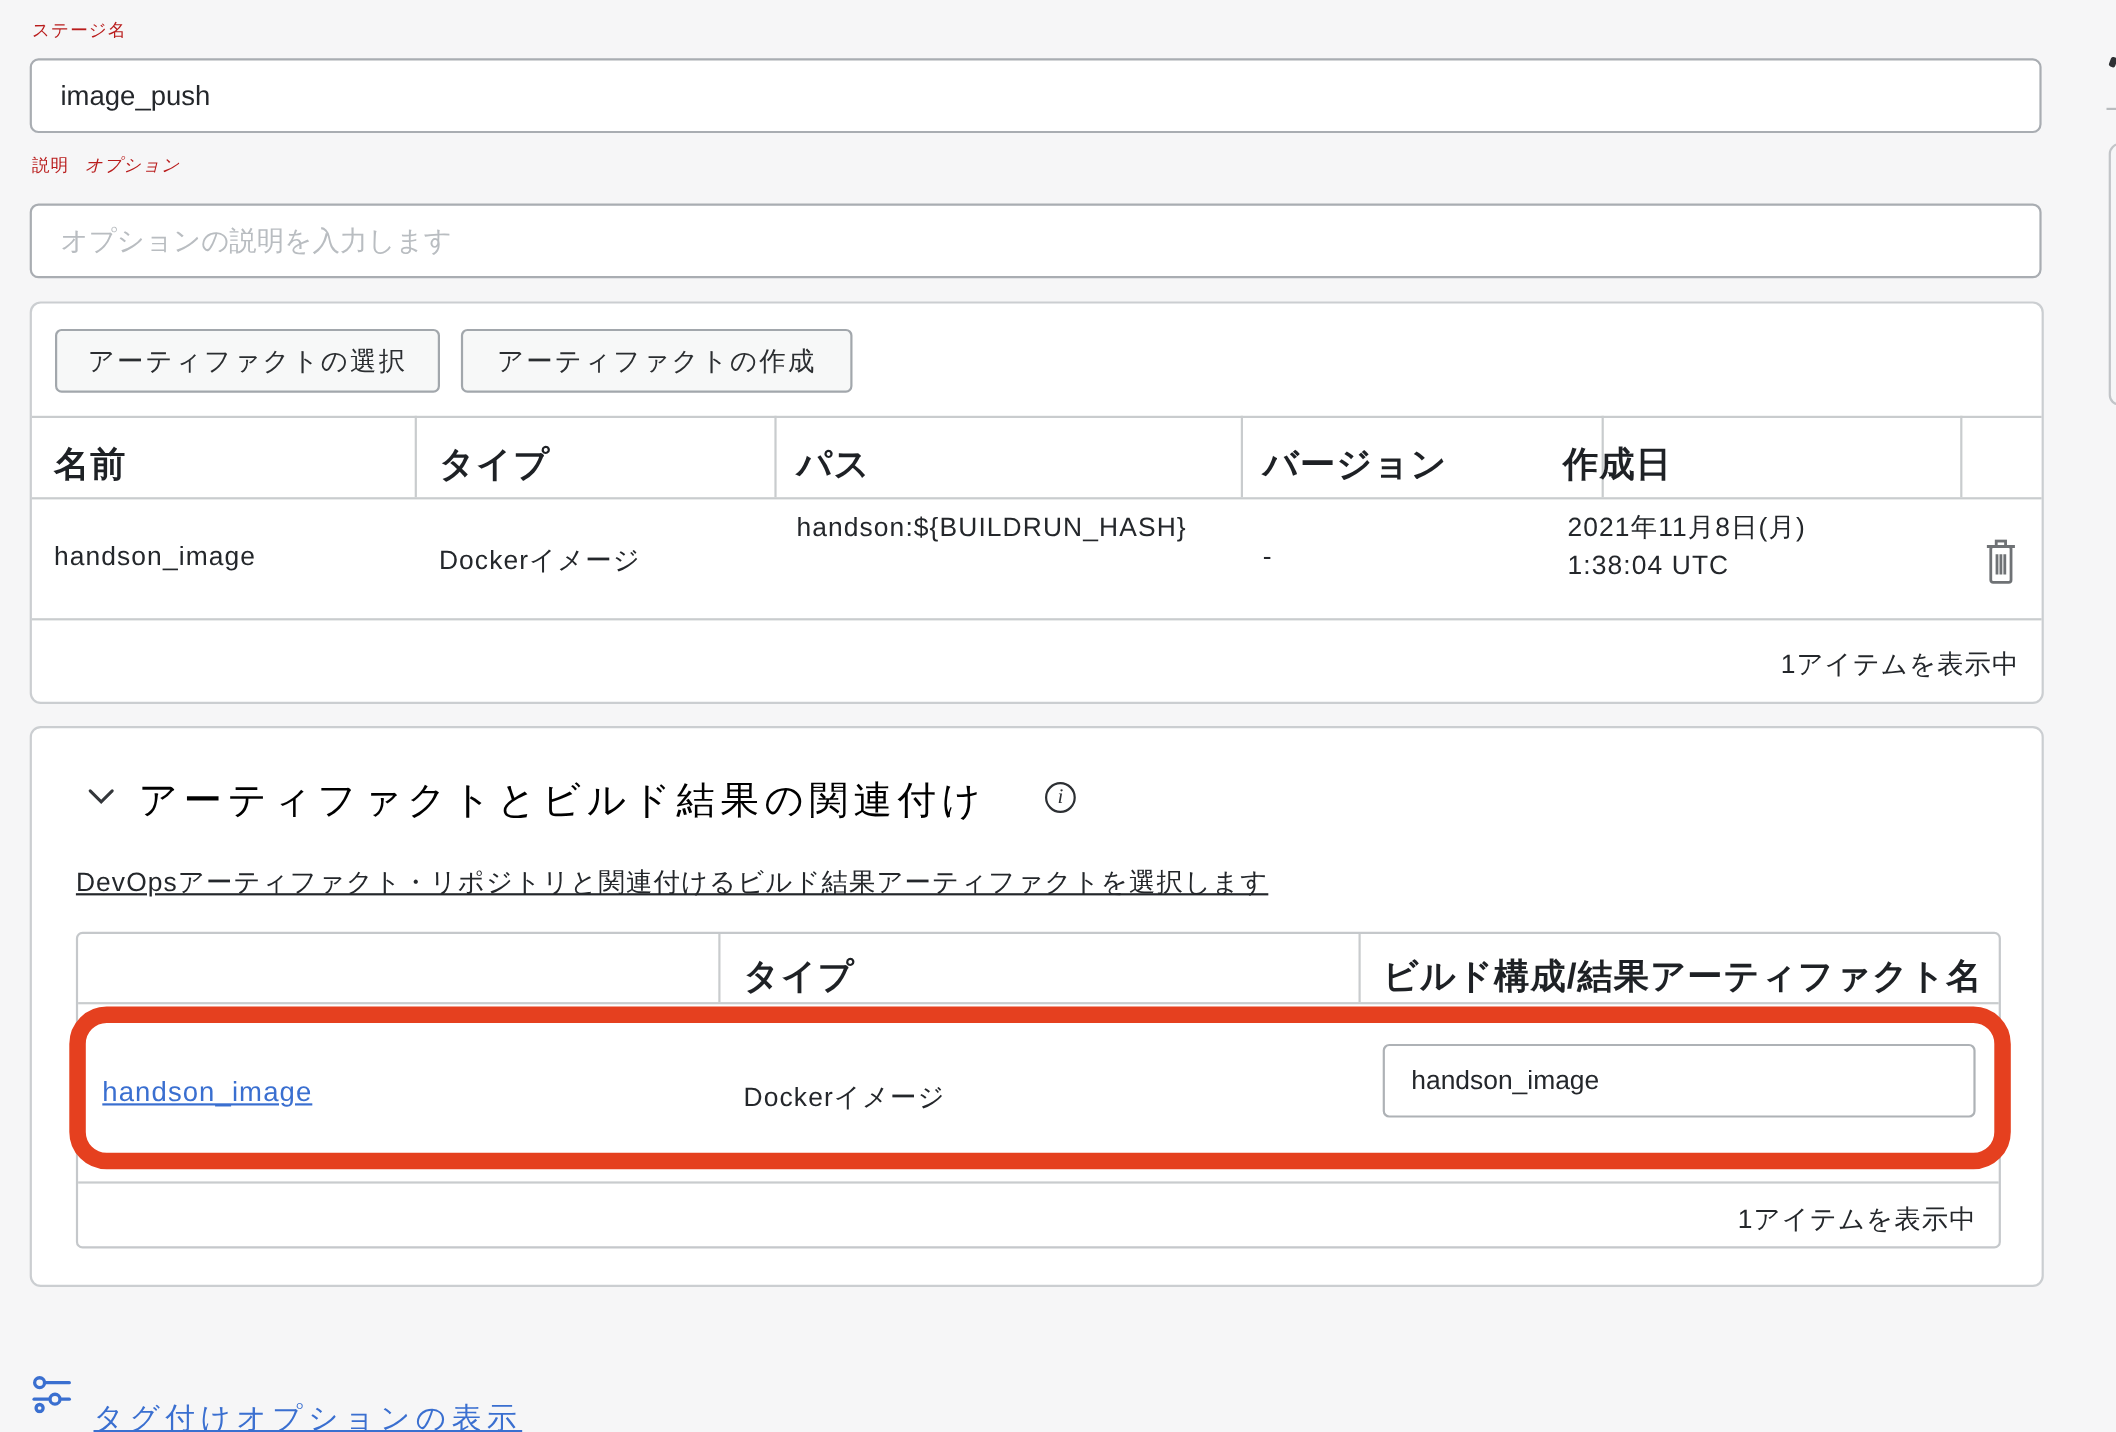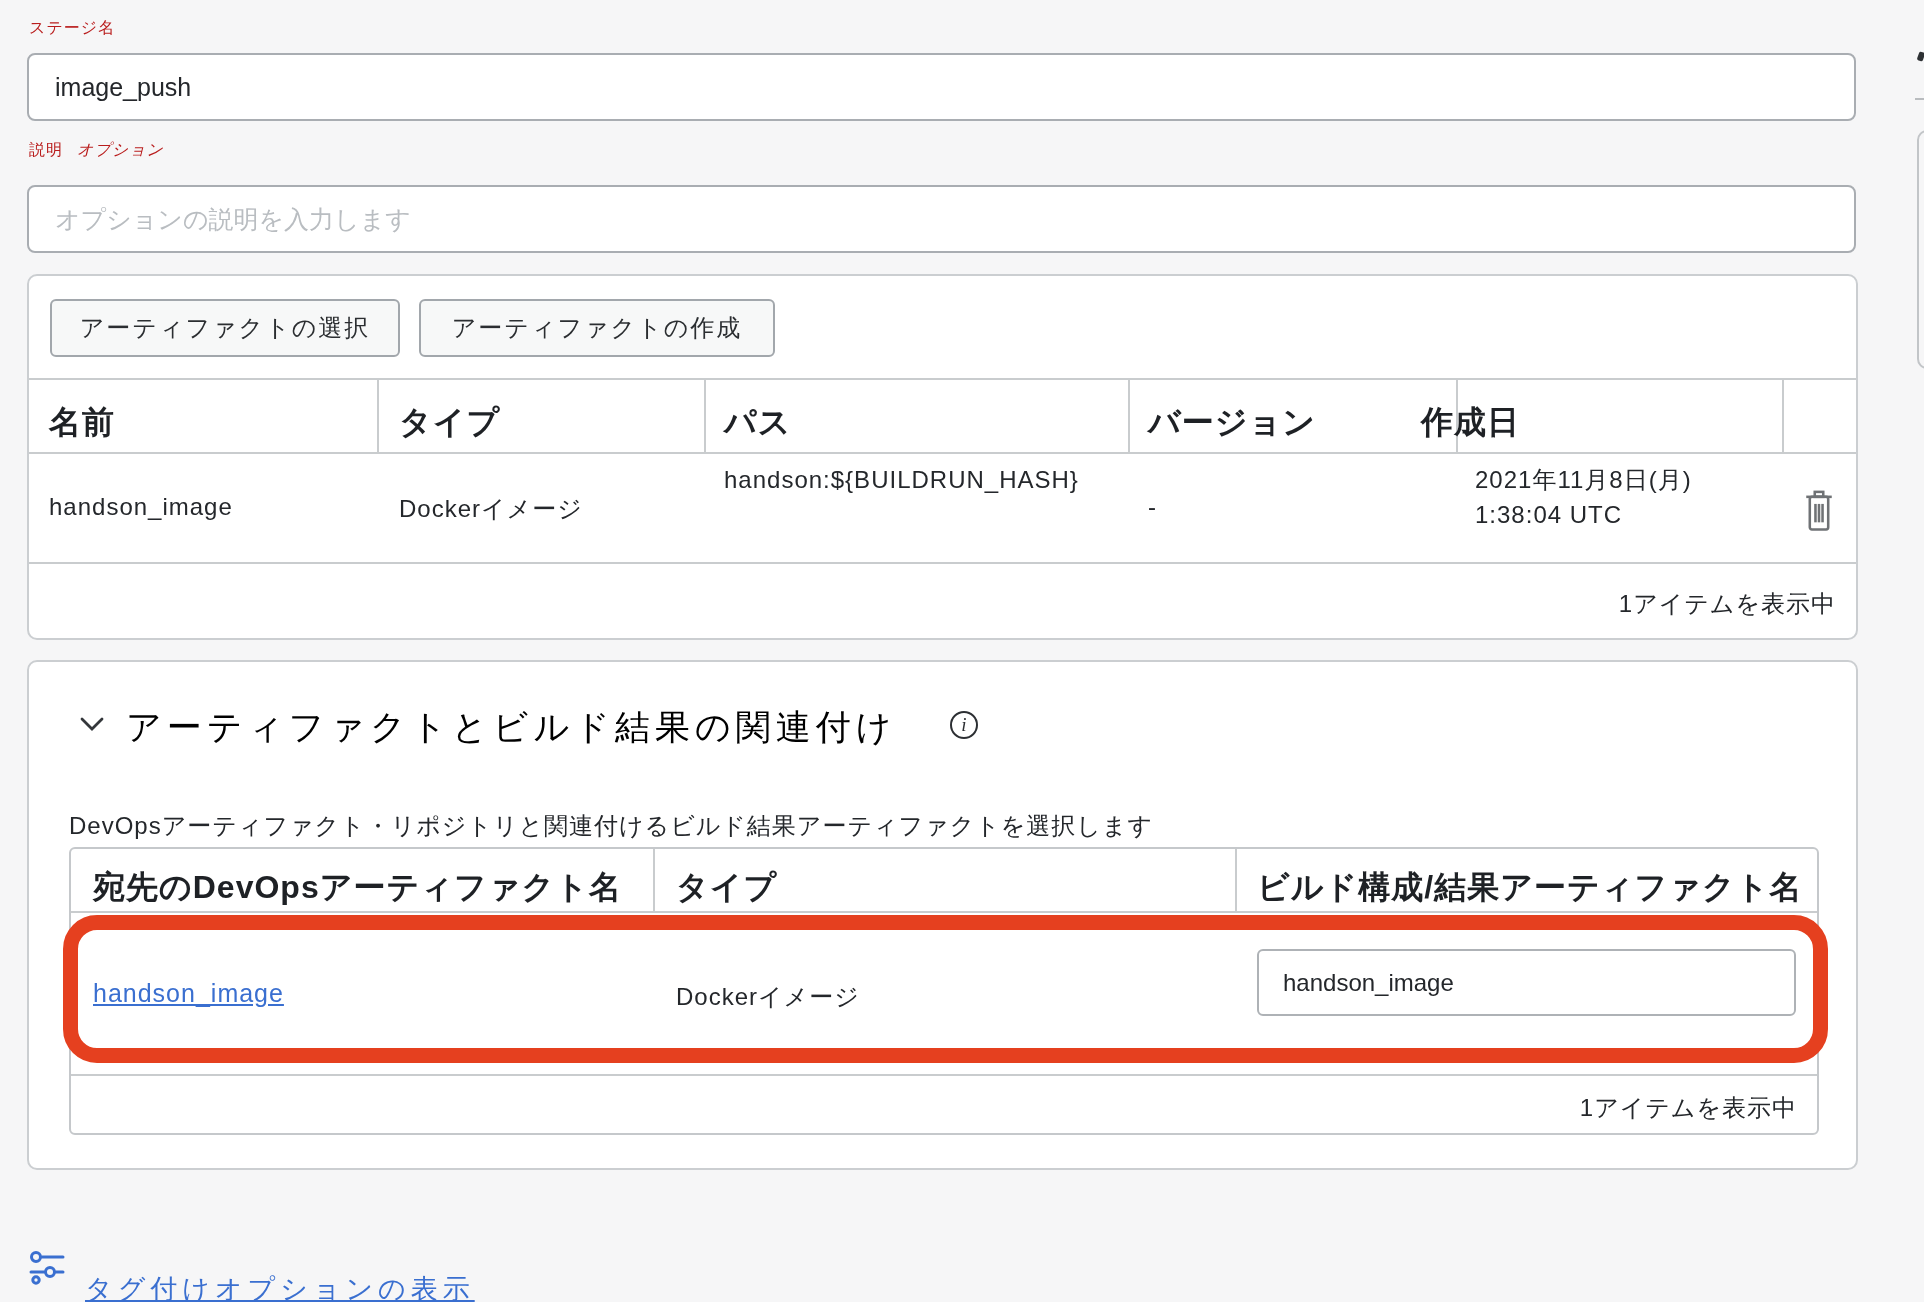--- a/index.html
+++ b/index.html
@@ -89,21 +89,21 @@
   <div class="th" style="left:1119px;top:125px;">バージョン</div>
   <div class="th" style="left:1392px;top:125px;">作成日</div>
 
   <div>
     <div class="td" style="left:20px;top:217px;">handson_image</div>
     <div class="td" style="left:370px;top:217px;">Dockerイメージ</div>
     <div class="td td2" style="left:695px;top:186px;">
       <div>handson:${BUILDRUN_HASH}</div>
     </div>
     <div class="td" style="left:1119px;top:217px;">-</div>
-    <div class="td td2" style="left:1446px;top:186px;">
+    <div class="td td2" style="left:1396px;top:186px;">
       <div>2021年11月8日(月)</div>
       <div>1:38:04 UTC</div>
     </div>
     <button class="icon-btn" style="left:1770px;top:212px;width:40px;height:48px;">
       <span>
         <svg width="34" height="44" viewBox="0 0 24 30" fill="none" stroke="#6f7275" stroke-width="1.8">
           <rect x="9" y="1.5" width="6" height="3.5"></rect>
           <line x1="3" y1="5" x2="21" y2="5"></line>
           <rect x="5.5" y="5" width="13" height="23" rx="1.5"></rect>
           <line x1="9.5" y1="10" x2="9.5" y2="23"></line>
@@ -121,28 +121,27 @@
   <span class="abs" style="left:50px;top:54px;">
     <span>
       <svg width="26" height="16" viewBox="0 0 26 16" fill="none" stroke="#34373b" stroke-width="2.8" stroke-linecap="round">
         <polyline points="3,3 13,13 23,3"></polyline>
       </svg>
     </span>
   </span>
   <div class="abs section-title" style="left:97px;top:42px;">アーティファクトとビルド結果の関連付け</div>
   <div class="info-circle" style="left:921px;top:49px;">i</div>
 
-  <div class="abs td" style="left:40px;top:148px;">DevOpsアーティファクト・リポジトリと関連付けるビルド結果アーティファクトを選択します</div>
+  <div class="abs td" style="left:40px;top:124px;text-decoration:underline;">DevOpsアーティファクト・リポジトリと関連付けるビルド結果アーティファクトを選択します</div>
 
   <div class="inner-table" style="left:40px;top:185px;width:1750px;height:288px;">
     <div class="hline" style="top:62px;"></div>
     <div class="vline" style="left:582px;top:0;height:62px;"></div>
     <div class="vline" style="left:1164px;top:0;height:62px;"></div>
 
-    <div class="th" style="left:22px;top:17px;">宛先のDevOpsアーティファクト名</div>
     <div class="th" style="left:605px;top:17px;">タイプ</div>
     <div class="th" style="left:1186px;top:17px;">ビルド構成/結果アーティファクト名</div>
 
     <div>
       <a class="abs link" style="left:22px;top:130px;" href="#">handson_image</a>
       <div class="td" style="left:605px;top:132px;">Dockerイメージ</div>
       <input class="cell-input" style="left: 1186px; top: 100px; width: 539px; height: 67px;" type="text" value="handson_image">
     </div>
 
     <div class="hline" style="top:225px;"></div>

